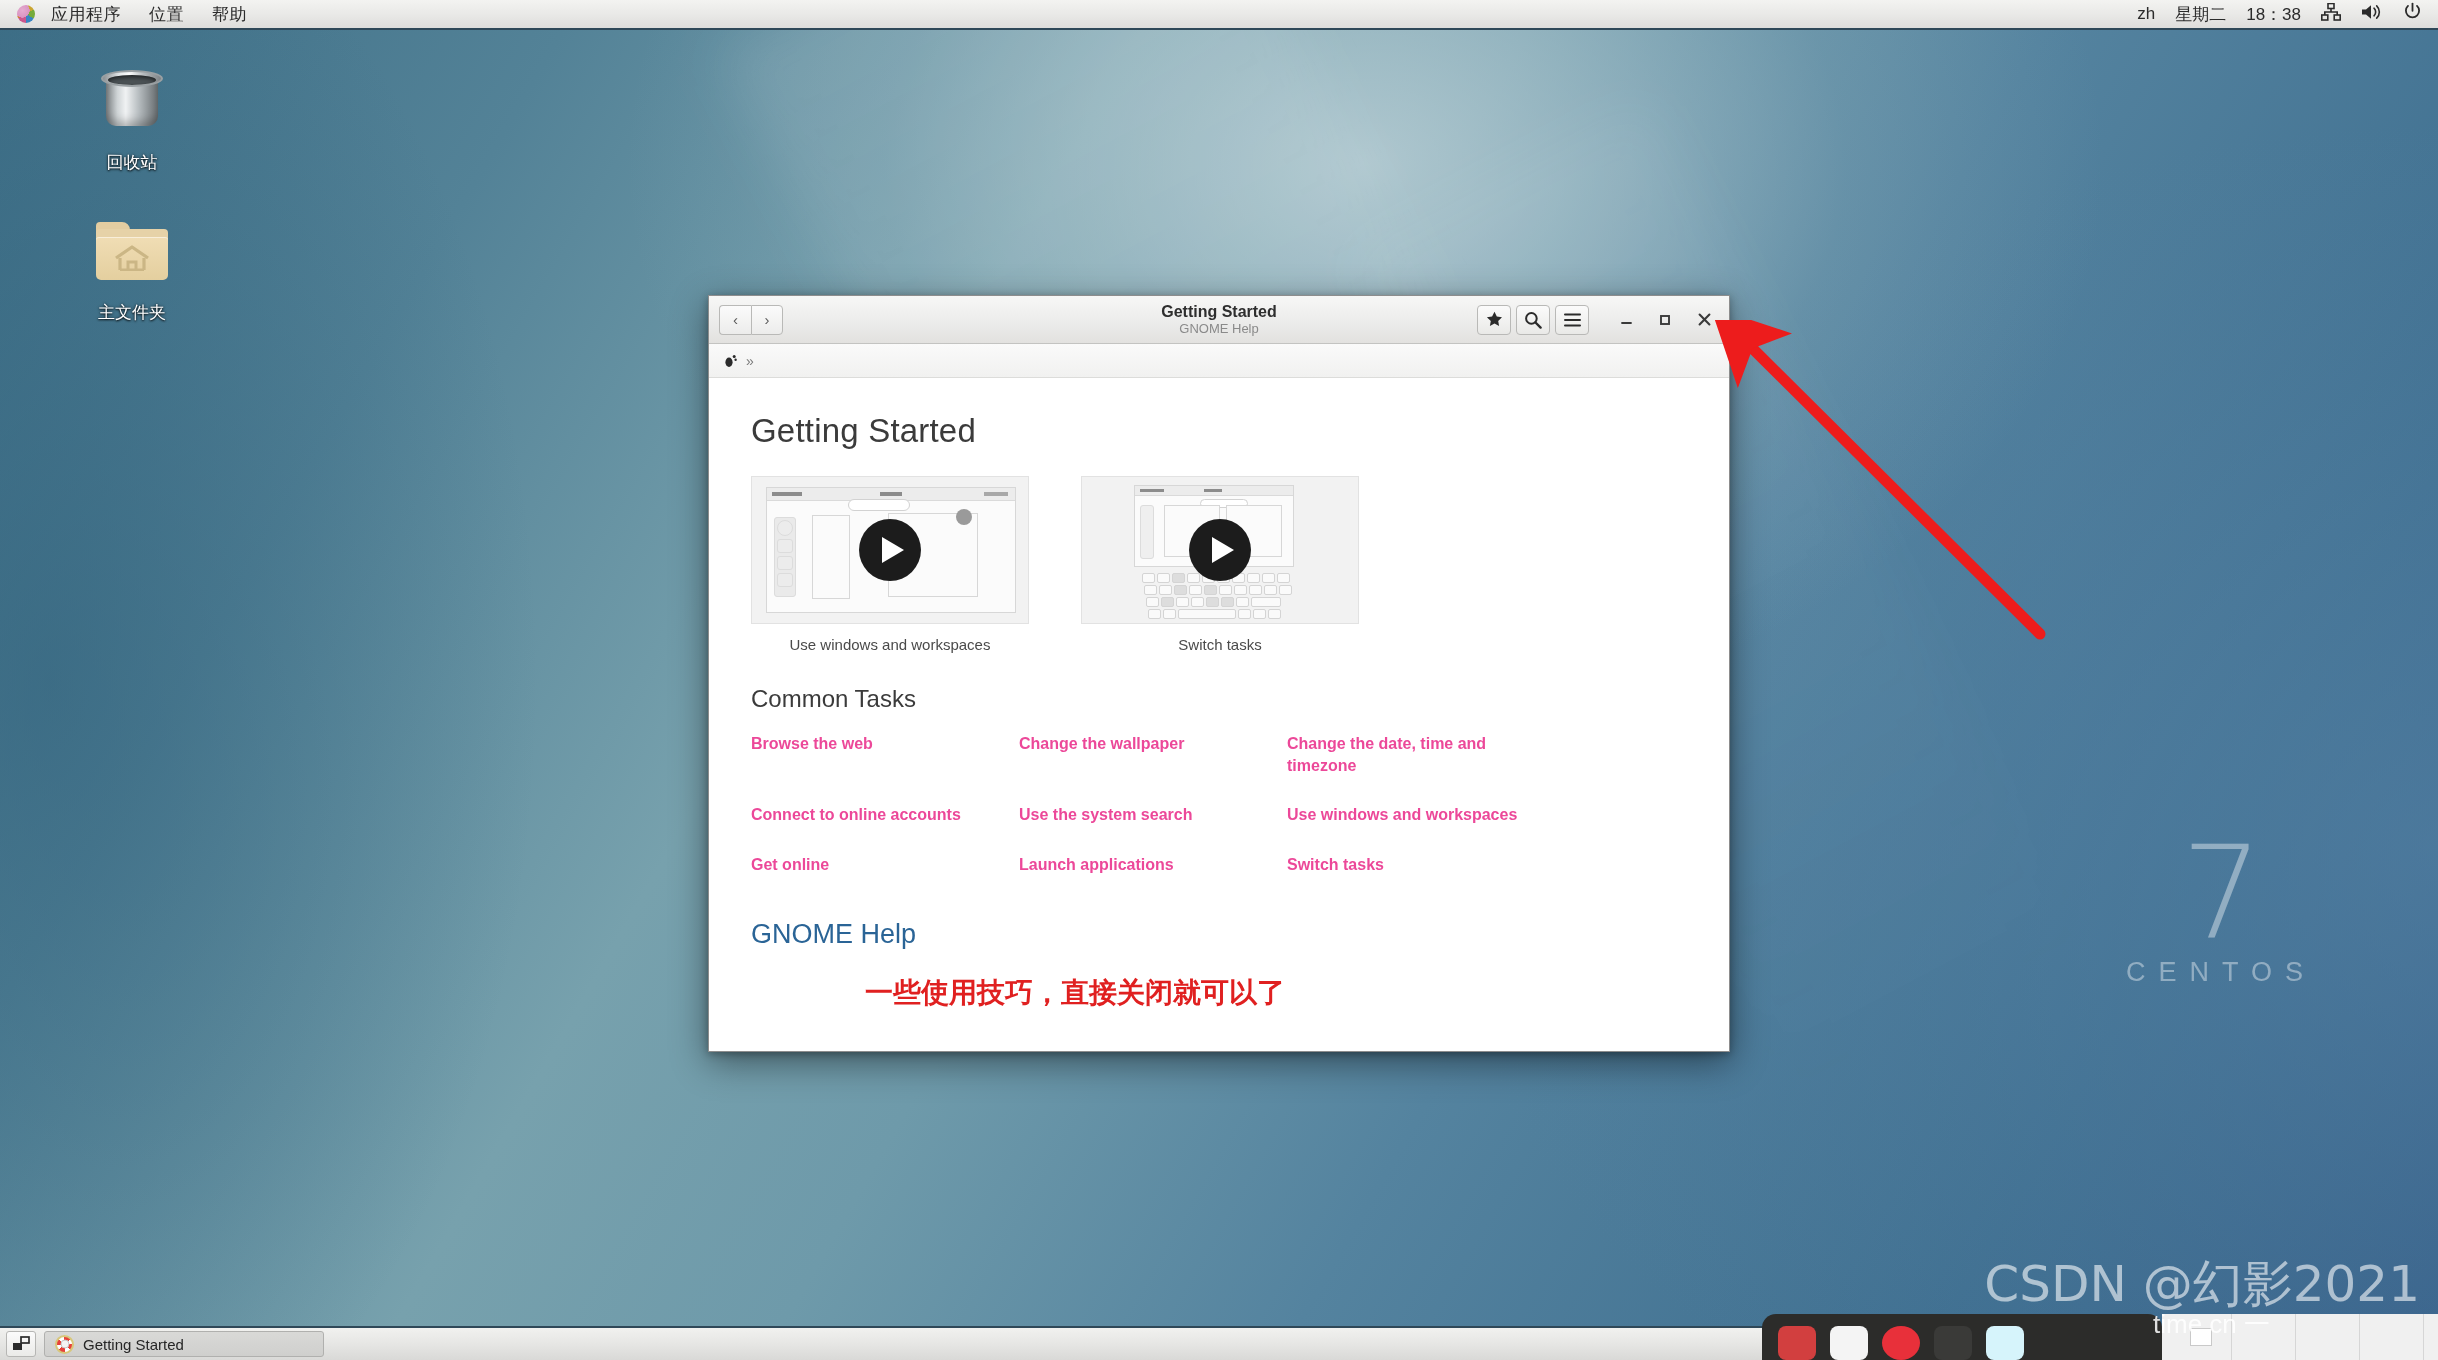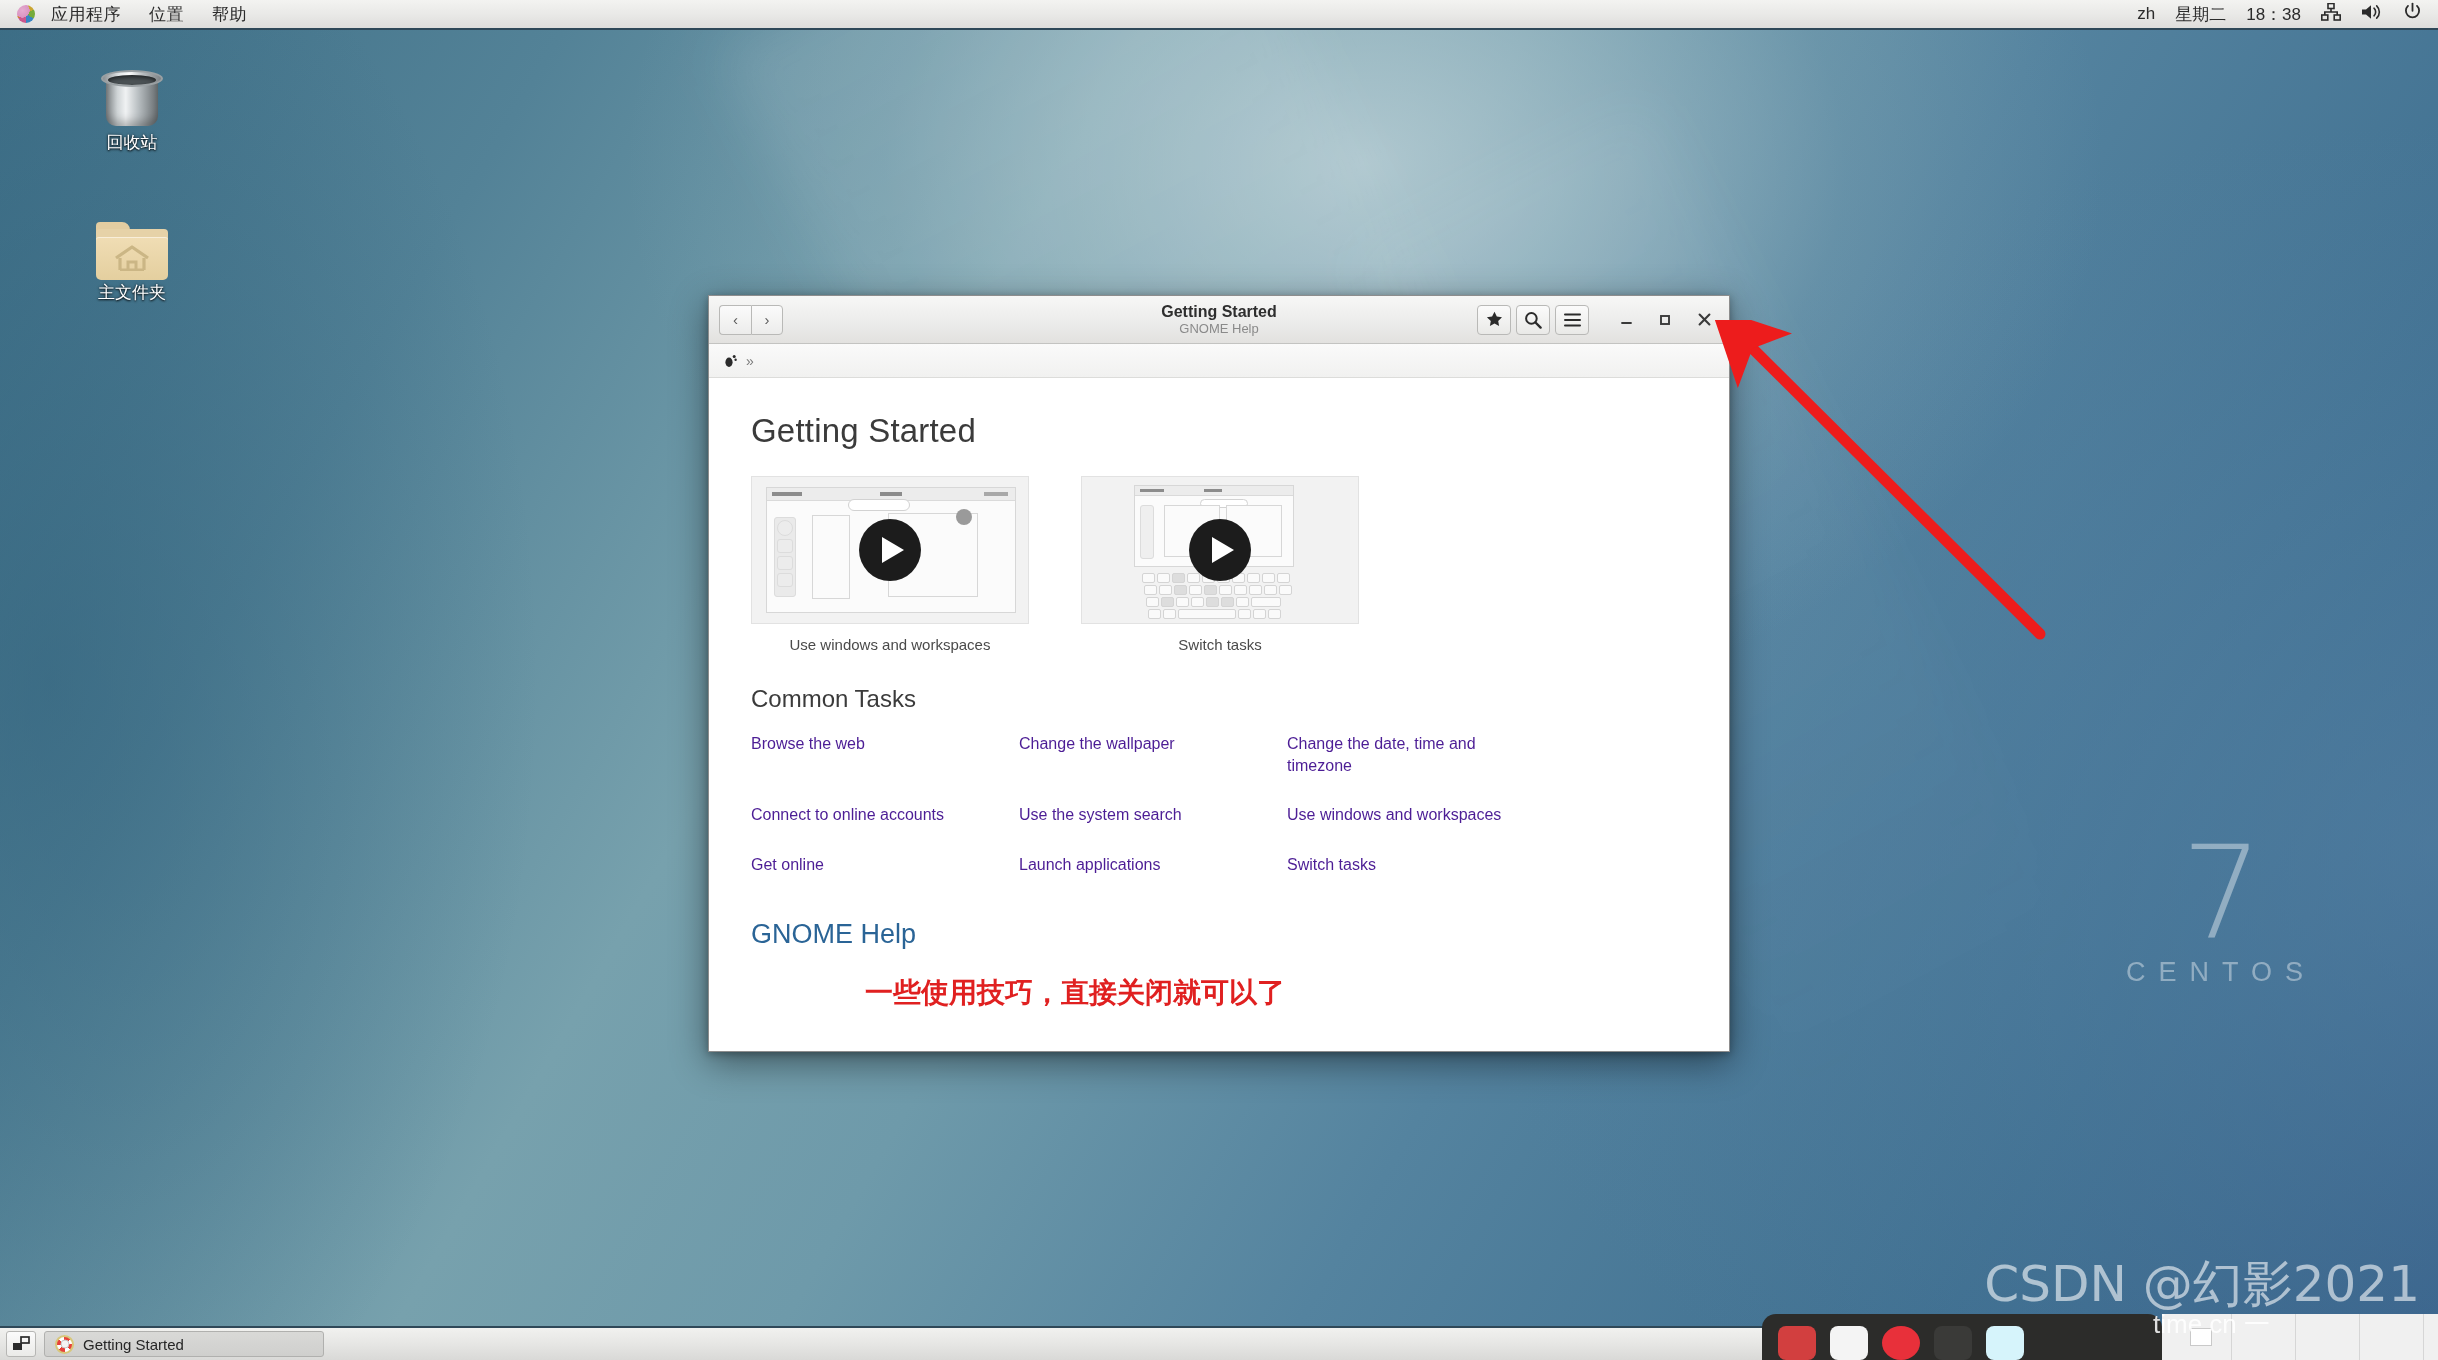--- a/index.html
+++ b/index.html
@@ -56,21 +56,21 @@
       conic-gradient(#c9a227 0deg 60deg, #6fa832 60deg 120deg, #2f7fc1 120deg 180deg, #c94f8a 180deg 240deg, #d4772a 240deg 300deg, #8a4fc9 300deg 360deg);
     opacity: .95;
   }
   #top-panel .right { margin-left: auto; display: flex; align-items: center; gap: 20px; padding-right: 16px; font-size: 17px; }
   .tp-item { display: flex; align-items: center; gap: 8px; color: #2b2b2b; }
   .tp-icon { display: inline-block; }
 
   
   .desk-icon {
     position: absolute; width: 120px;
-    display: flex; flex-direction: column; align-items: center; gap: 0;
+    display: flex; flex-direction: column; align-items: center; gap: 20px;
     text-align: left;
   }
   .desk-icon .label {
     color: #ffffff; font-size: 17px;
     text-shadow: 0 1px 2px rgba(0,0,0,.85), 0 0 3px rgba(0,0,0,.7);
     padding: 1px 4px;
   }
   .trash-can {
     width: 64px; height: 62px; position: relative;
   }
@@ -224,21 +224,21 @@
     font-size: 24px; font-weight: normal; color: #3b3b3b;
     margin: 32px 0 20px 4px;
   }
   .tasks-grid {
     display: grid;
     grid-template-columns: 268px 268px 268px;
     column-gap: 0px; row-gap: 0px;
     padding-left: 4px;
   }
   .task-link {
-    font-size: 16px; font-weight: normal; color: #4c1d95;
+    font-size: 16px; font-weight: bold; color: #ec4899;
     line-height: 1.35; padding: 0 0 28px 0; max-width: 240px;
     cursor: pointer;
   }
   .gnome-help-link {
     font-size: 27px; color: #2a6496; margin: 16px 0 0 4px; cursor: pointer;
   }
   .red-note {
     font-size: 28px; color: #e02020; font-weight: bold;
     margin: 24px 0 0 118px;
     font-family: "DejaVu Sans", "Liberation Sans", sans-serif;

